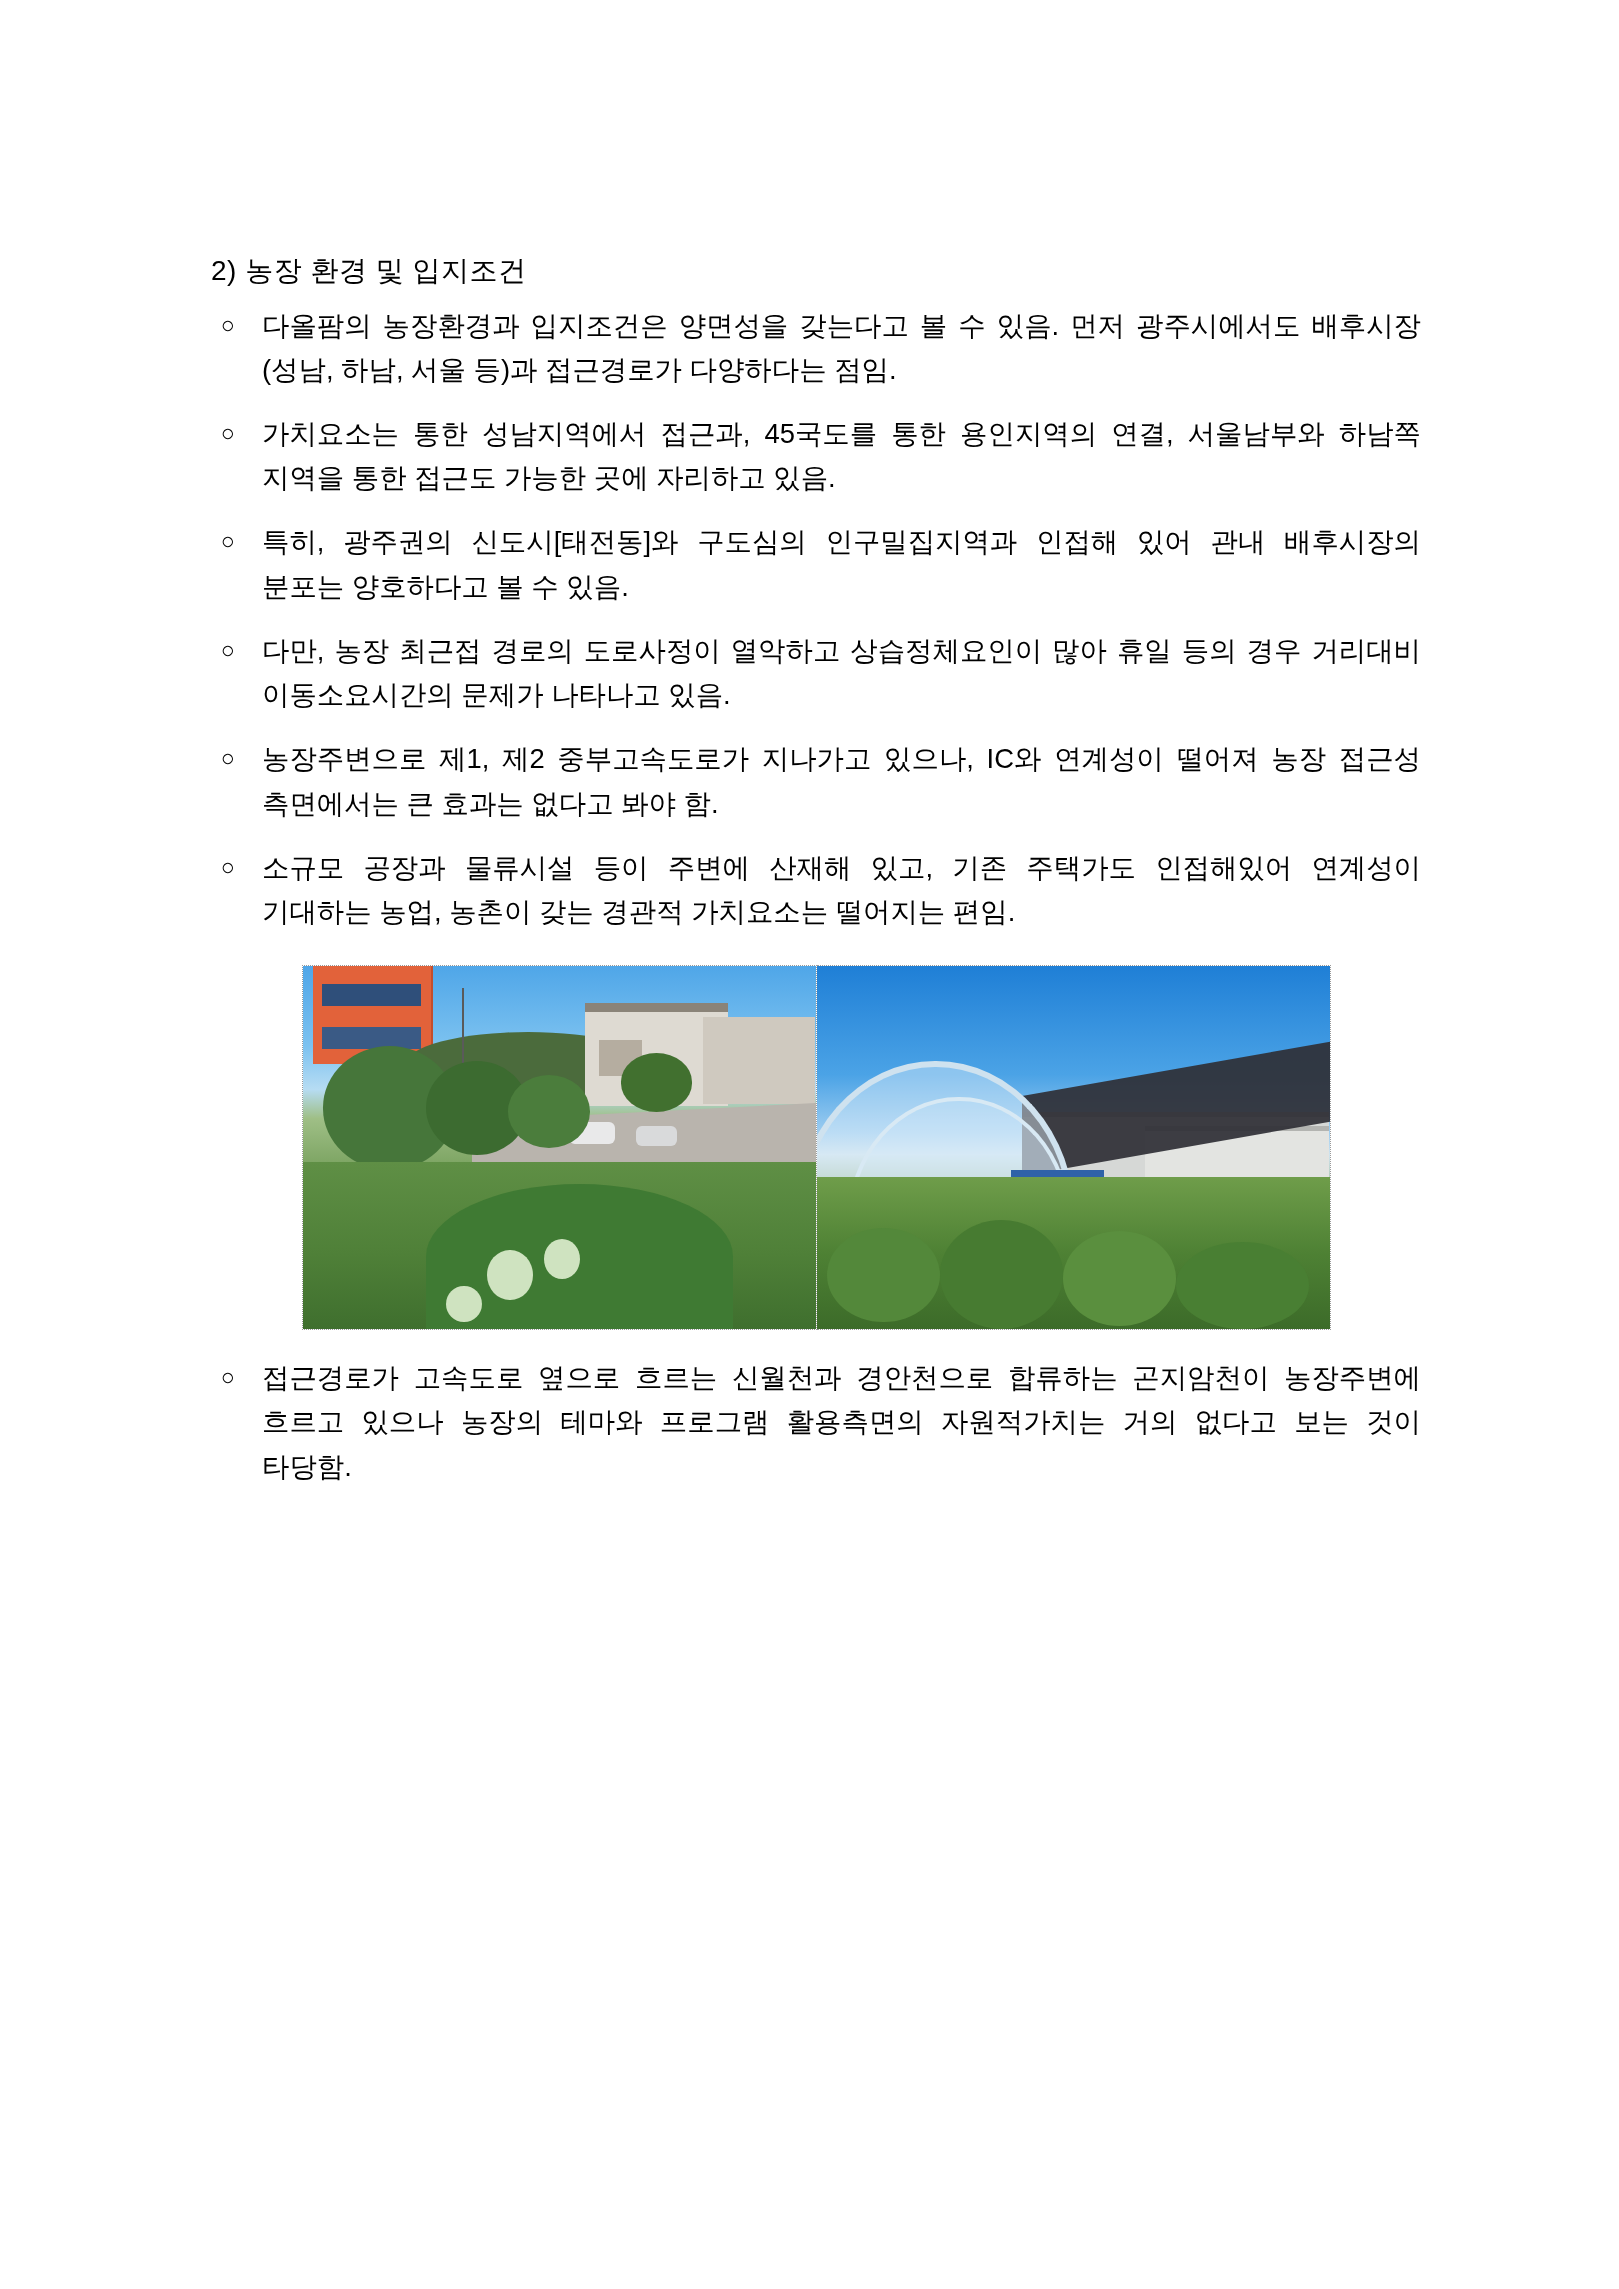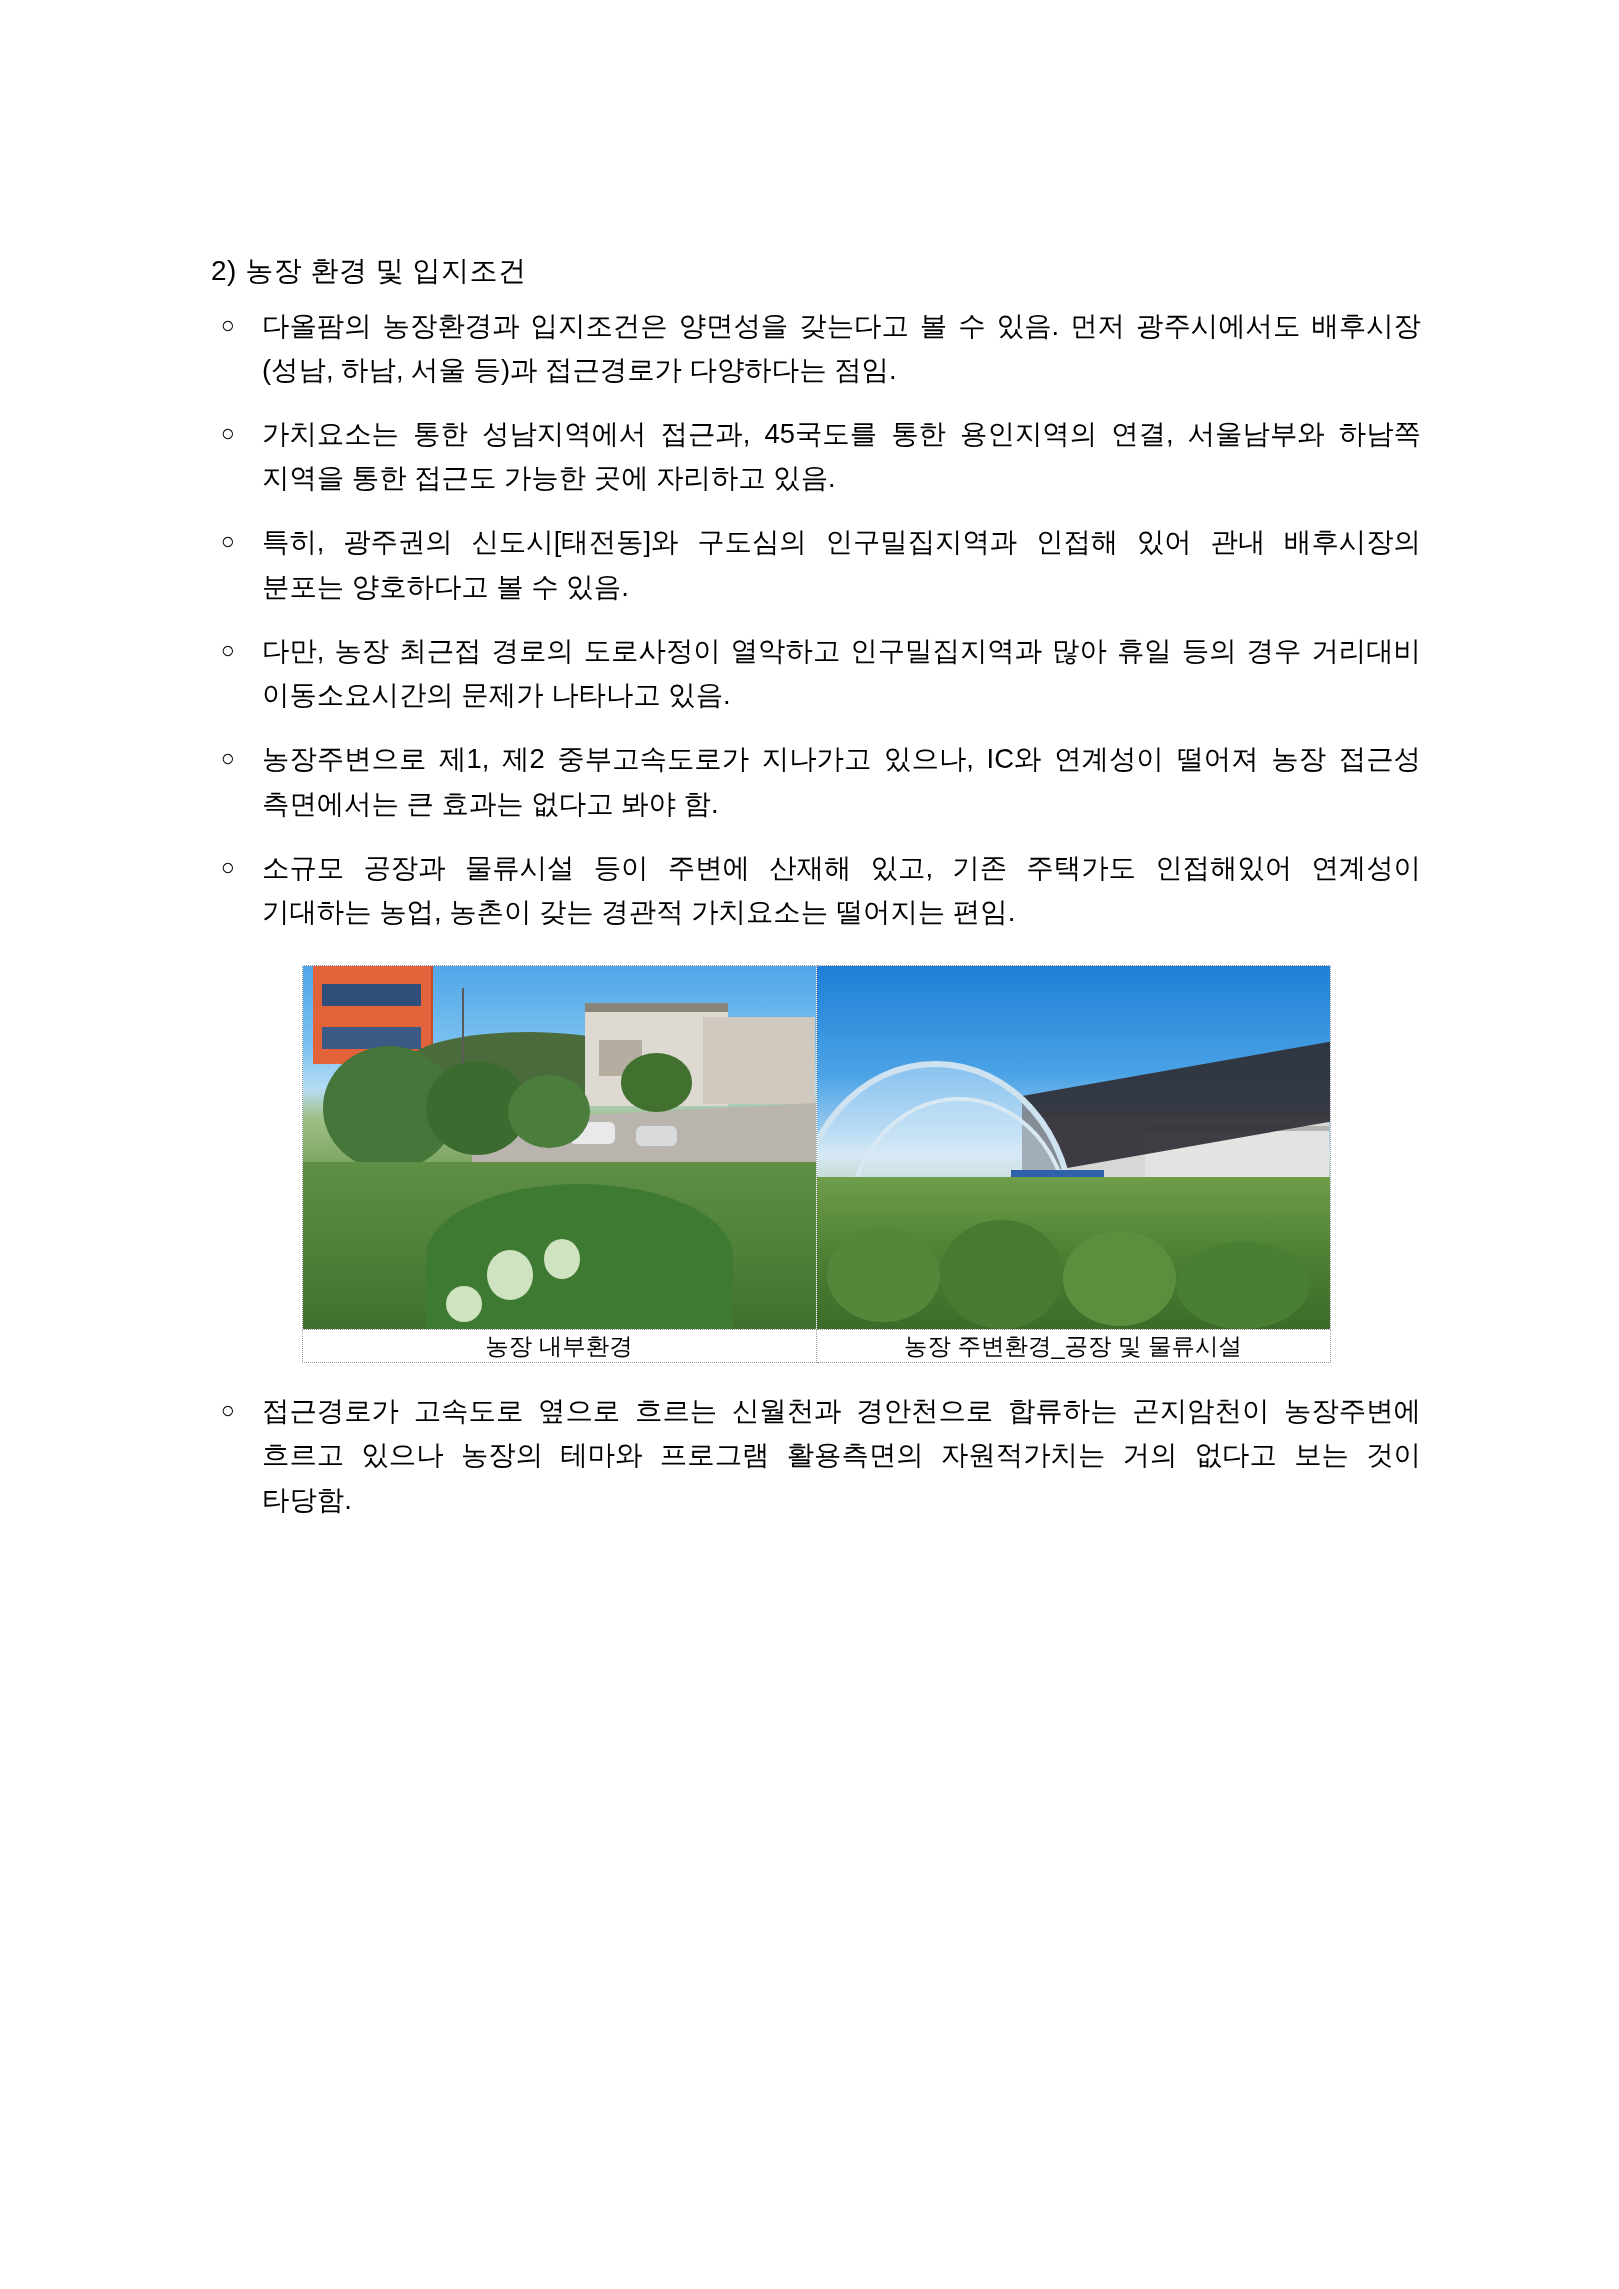--- a/index.html
+++ b/index.html
@@ -231,21 +231,21 @@
       <li class="bullet">
         <span class="marker">○</span>
         <span class="text">가치요소는 통한 성남지역에서 접근과, 45국도를 통한 용인지역의 연결, 서울남부와 하남쪽 지역을 통한 접근도 가능한 곳에 자리하고 있음.</span>
       </li>
       <li class="bullet">
         <span class="marker">○</span>
         <span class="text">특히, 광주권의 신도시[태전동]와 구도심의 인구밀집지역과 인접해 있어 관내 배후시장의 분포는 양호하다고 볼 수 있음.</span>
       </li>
       <li class="bullet">
         <span class="marker">○</span>
-        <span class="text">다만, 농장 최근접 경로의 도로사정이 열악하고 인구밀집지역과 많아 휴일 등의 경우 거리대비 이동소요시간의 문제가 나타나고 있음.</span>
+        <span class="text">다만, 농장 최근접 경로의 도로사정이 열악하고 상습정체요인이 많아 휴일 등의 경우 거리대비 이동소요시간의 문제가 나타나고 있음.</span>
       </li>
       <li class="bullet">
         <span class="marker">○</span>
         <span class="text">농장주변으로 제1, 제2 중부고속도로가 지나가고 있으나, IC와 연계성이 떨어져 농장 접근성 측면에서는 큰 효과는 없다고 봐야 함.</span>
       </li>
       <li class="bullet">
         <span class="marker">○</span>
         <span class="text">소규모 공장과 물류시설 등이 주변에 산재해 있고, 기존 주택가도 인접해있어 연계성이 기대하는 농업, 농촌이 갖는 경관적 가치요소는 떨어지는 편임.</span>
       </li>
     </ul>
@@ -285,24 +285,20 @@
               <div class="blue-tarp"></div>
               <div class="orange-tarp"></div>
               <div class="veg"></div>
               <div class="leaf l1"></div>
               <div class="leaf l2"></div>
               <div class="leaf l3"></div>
               <div class="leaf l4"></div>
             </div>
           </td>
         </tr>
-        <tr>
-          <td class="caption-cell">농장 내부환경</td>
-          <td class="caption-cell">농장 주변환경_공장 및 물류시설</td>
-        </tr>
       </tbody>
         </table>
     </div>
 
     <ul class="bullet-list">
       <li class="bullet">
         <span class="marker">○</span>
         <span class="text">접근경로가 고속도로 옆으로 흐르는 신월천과 경안천으로 합류하는 곤지암천이 농장주변에 흐르고 있으나 농장의 테마와 프로그램 활용측면의 자원적가치는 거의 없다고 보는 것이 타당함.</span>
       </li>
     </ul>

